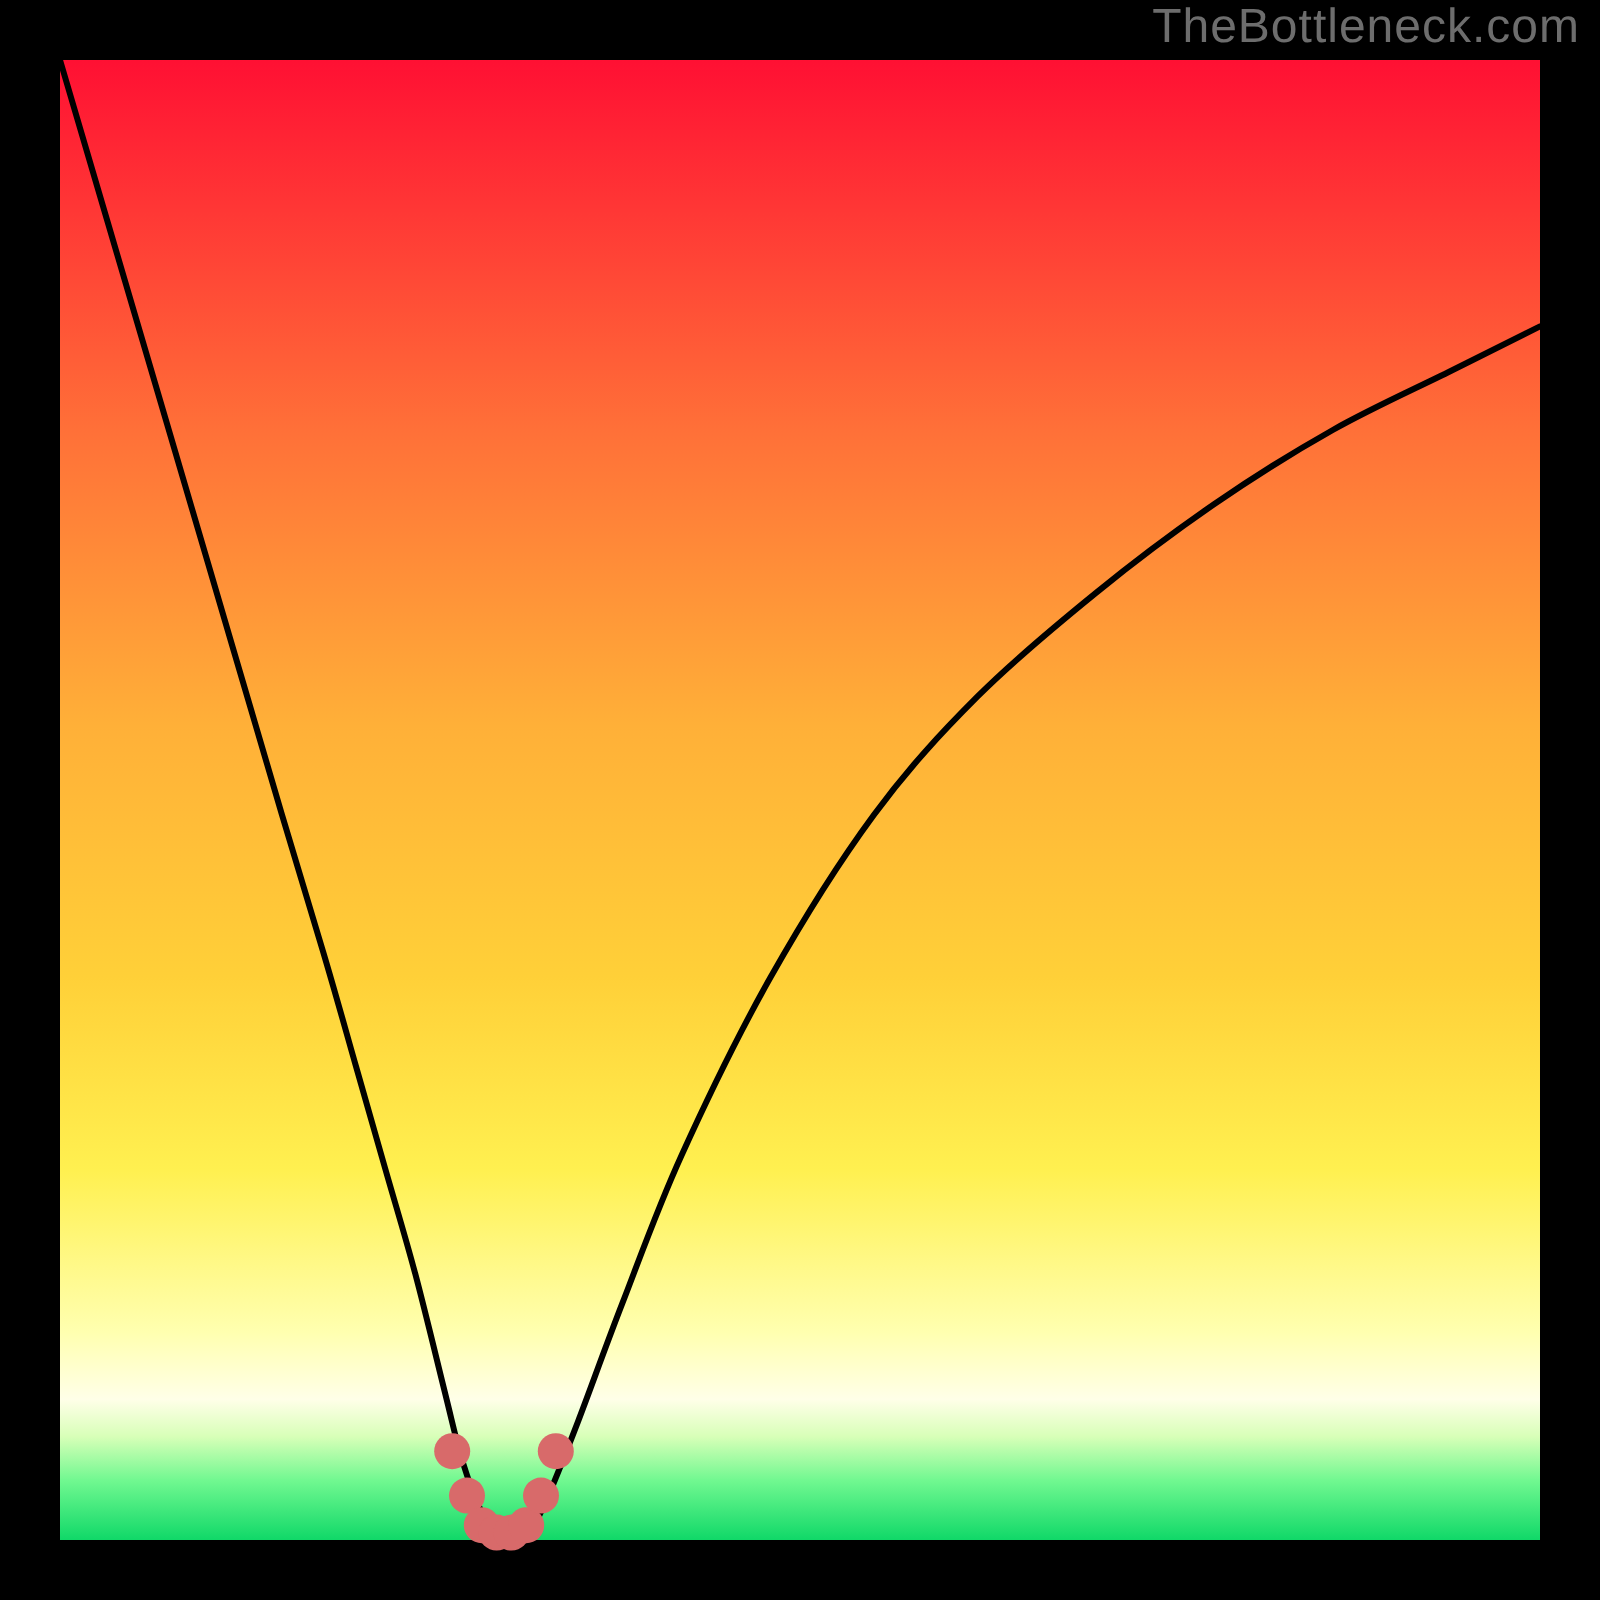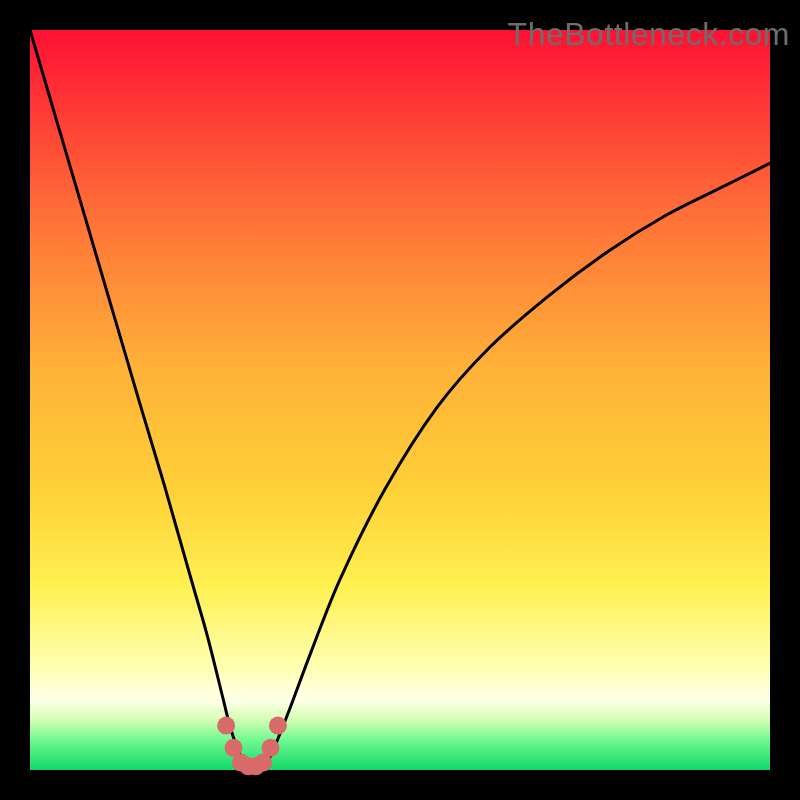--- a/index.html
+++ b/index.html
@@ -10,24 +10,24 @@
     background: #000;
     overflow: hidden;
   }
   .wrap {
     position: relative;
     width: 800px;
     height: 800px;
   }
   .watermark {
     position: absolute;
-    top: 16px;
+    top: 0;
     right: 10px;
     font-family: Arial, Helvetica, sans-serif;
-    font-size: 32px;
+    font-size: 24px;
     color: #6d6d6d;
     letter-spacing: 0.5px;
     z-index: 10;
   }
   svg {
     position: absolute;
     top: 0;
     left: 0;
   }
 </style>

